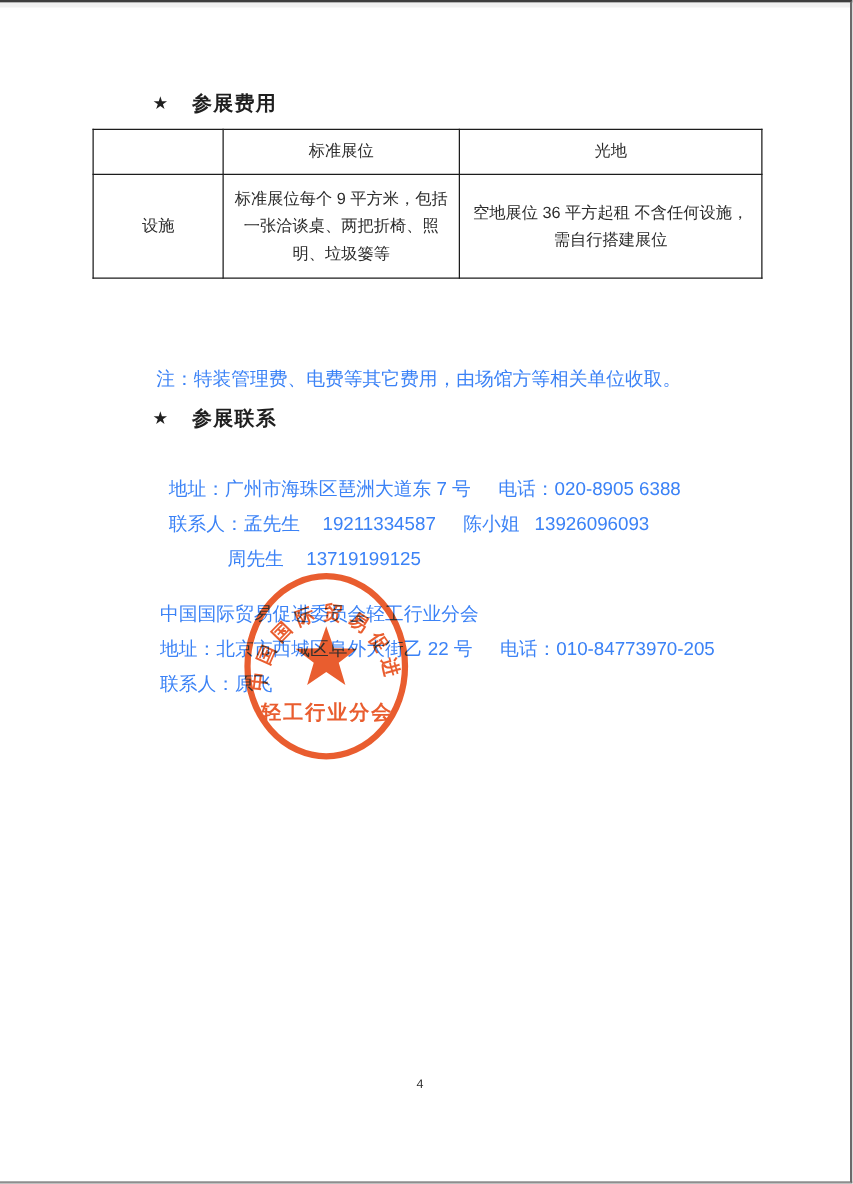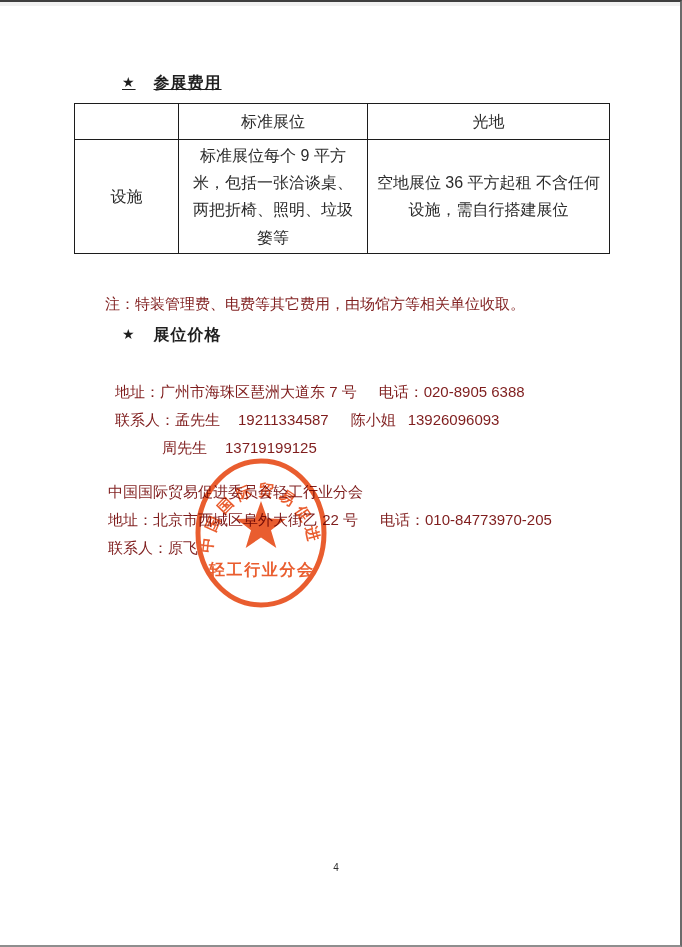--- a/index.html
+++ b/index.html
@@ -36,36 +36,37 @@
     margin-right: 18px;
     vertical-align: 1px;
   }
   table.fee-table {
     position: absolute;
     left: 74px;
     top: 101px;
     width: 535px;
     border-collapse: collapse;
     table-layout: fixed;
-    font-size: 16px;
+    font-size: 13px;
     color: #2b2b2b;
   }
   table.fee-table td {
     border: 1px solid #1c1c1c;
     text-align: center;
     vertical-align: middle;
     padding: 2px 8px;
     line-height: 1.7;
   }
   .doc-line {
     position: absolute;
     font-size: 15px;
-    color: #7f1d1d;
+    color: #3b82f6;
     white-space: nowrap;
     line-height: 20px;
+    margin-left: 20px;
   }
   .gap-lg { display: inline-block; width: 22px; }
   .gap-md { display: inline-block; width: 18px; }
   .gap-sm { display: inline-block; width: 12px; }
   .stamp {
     position: absolute;
     left: 192px;
     top: 453px;
     width: 138px;
     height: 156px;
@@ -80,21 +81,21 @@
     font-size: 10px;
     color: #2e2e2e;
   }
 </style>
 </head>
 <body>
 
 <div class="page">
   <div class="top-strip"></div>
 
-  <div class="section-heading" style="top:71px;text-decoration:underline;">
+  <div class="section-heading" style="top:71px;">
     <span class="star">★</span><span>参展费用</span>
   </div>
 
   <table class="fee-table">
     <colgroup>
       <col style="width:104px">
         <col style="width:189px">
         <col style="width:242px">
     </colgroup>
     <tbody>
@@ -107,21 +108,21 @@
       <td>设施</td>
       <td>标准展位每个 9 平方米，包括一张洽谈桌、两把折椅、照明、垃圾篓等</td>
       <td>空地展位 36 平方起租 不含任何设施，需自行搭建展位</td>
     </tr>
   </tbody>
     </table>
 
   <div class="doc-line" style="left:105px; top:292px;">注：特装管理费、电费等其它费用，由场馆方等相关单位收取。</div>
 
   <div class="section-heading" style="top:323px;">
-    <span class="star">★</span><span>展位价格</span>
+    <span class="star">★</span><span>参展联系</span>
   </div>
 
   <div class="doc-line" style="left:115px; top:380px;">
     <span>地址：广州市海珠区琶洲大道东 7 号</span><span class="gap-lg"></span><span>电话：020-8905 6388</span>
   </div>
   <div class="doc-line" style="left:115px; top:408px;">
     <span>联系人：</span><span>孟先生</span><span class="gap-md"></span><span>19211334587</span><span class="gap-lg"></span><span>陈小姐</span><span class="gap-sm"></span><span>13926096093</span>
   </div>
   <div class="doc-line" style="left:162px; top:436px;">
     <span>周先生</span><span class="gap-md"></span><span>13719199125</span>

